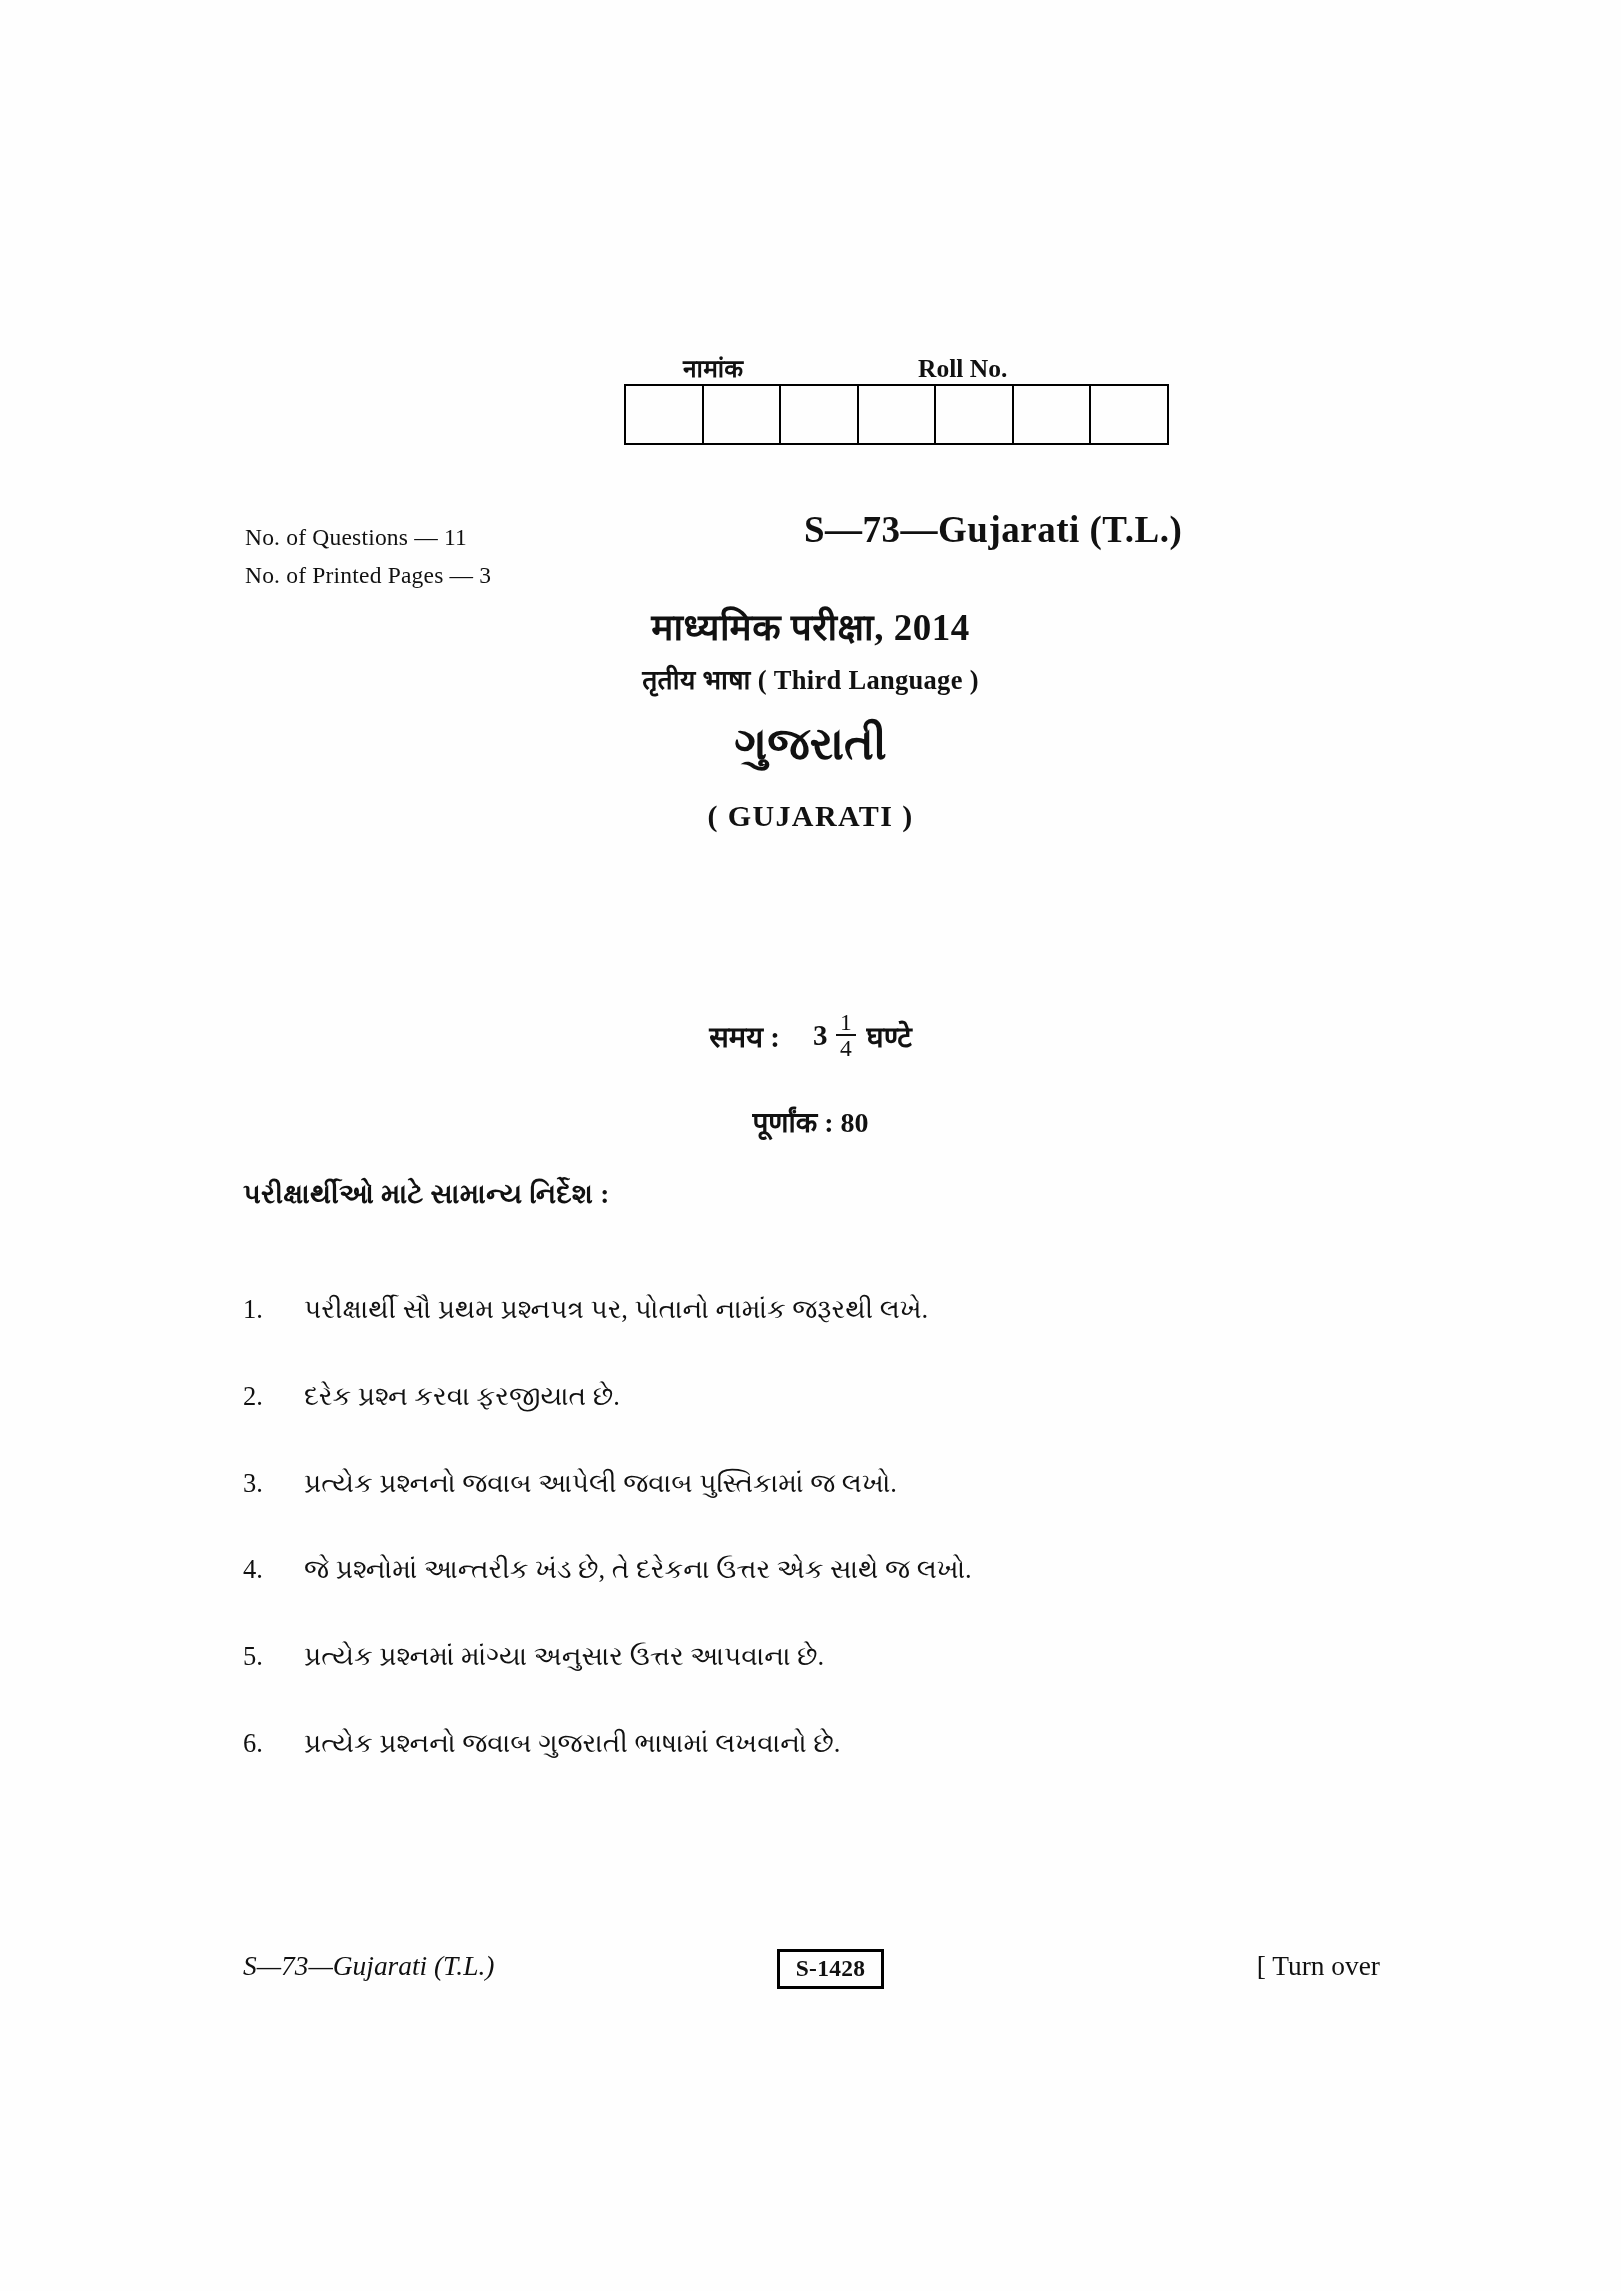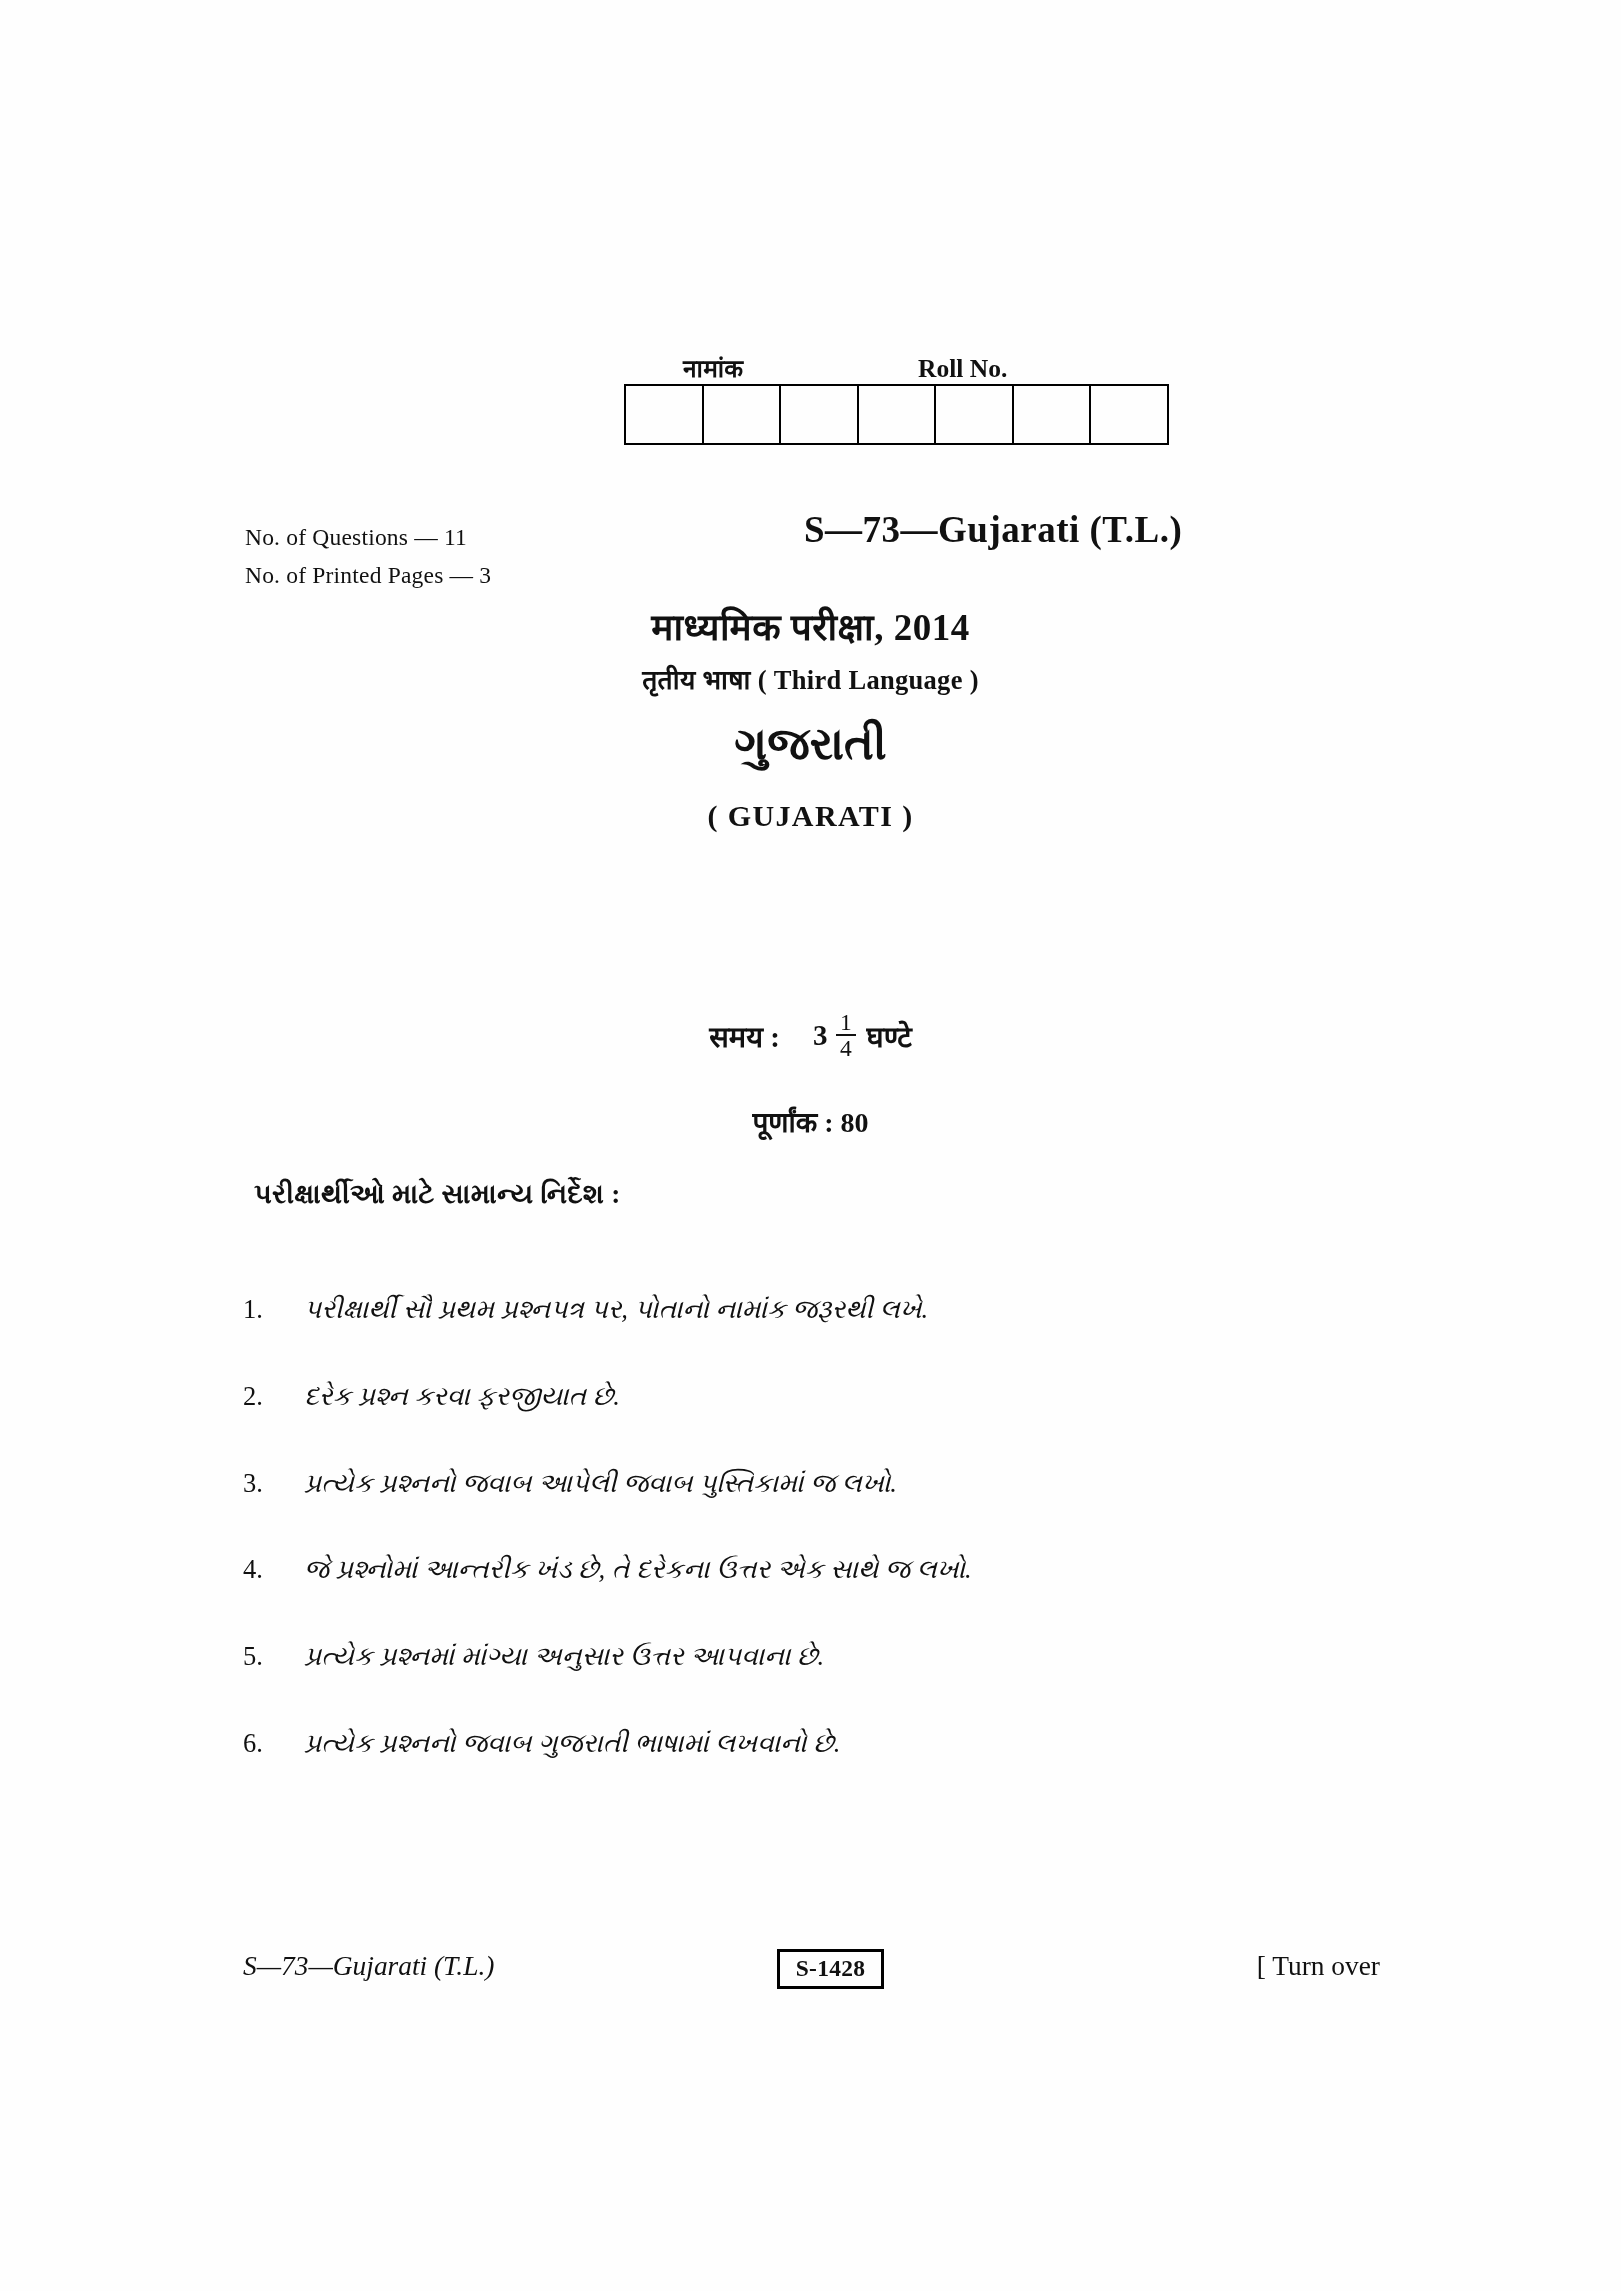--- a/index.html
+++ b/index.html
@@ -156,21 +156,21 @@
     right: 0;
     top: 1102px;
     text-align: center;
     font-size: 28px;
     font-weight: 700;
   }
 
   
   .instr-head {
     position: absolute;
-    left: 254px;
+    left: 243px;
     top: 1179px;
     font-size: 27.4px;
     font-weight: 700;
     letter-spacing: 0.2px;
   }
   .instr-list {
     position: absolute;
     left: 243px;
     top: 1292px;
     width: 1137px;
@@ -180,21 +180,21 @@
     align-items: flex-start;
     margin-bottom: 51px;
     font-size: 26.5px;
     line-height: 1.35;
   }
   .instr-num {
     width: 61px;
     flex: 0 0 61px;
     font-size: 26.5px;
   }
-  .instr-text { flex: 1 1 auto; font-style: italic; }
+  .instr-text { flex: 1 1 auto; }
 
   
   .footer {
     position: absolute;
     left: 243px;
     top: 1949px;
     width: 1137px;
     height: 45px;
   }
   .footer-left {

